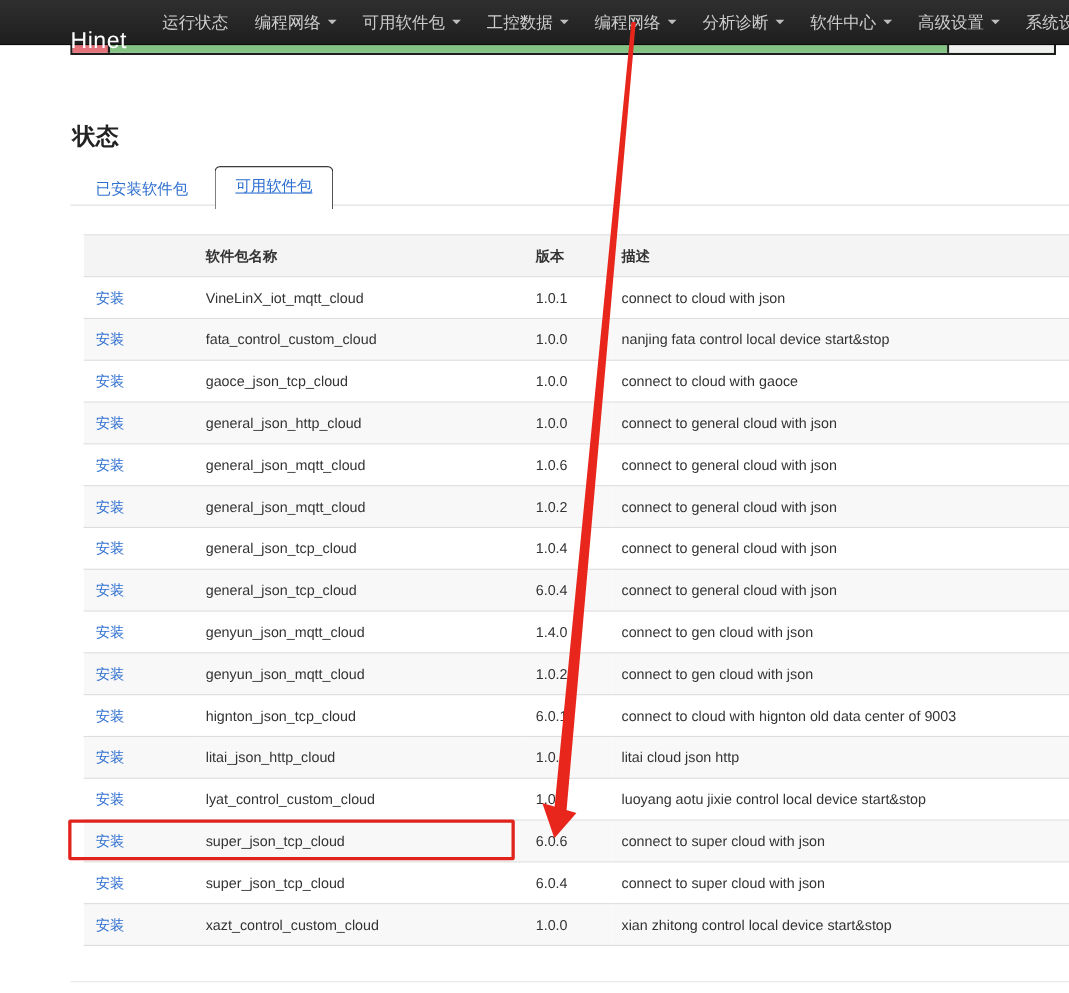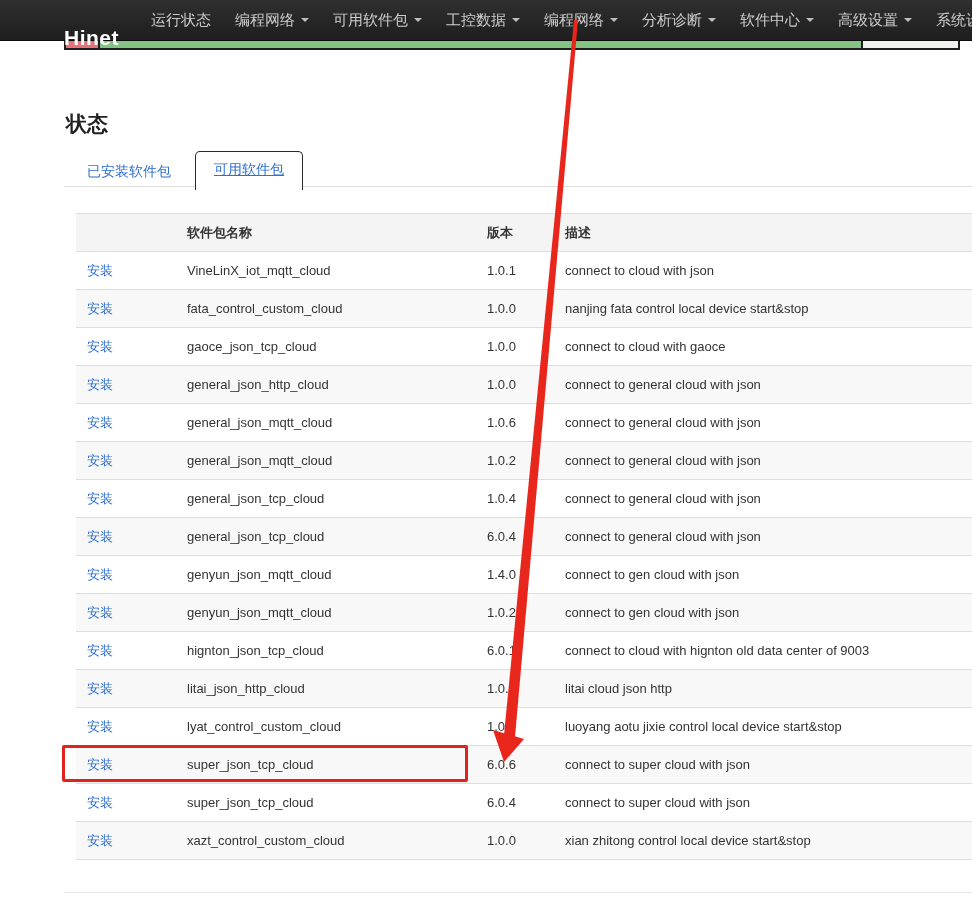--- a/index.html
+++ b/index.html
@@ -3,21 +3,21 @@
 <meta charset="utf-8">
 <style>
   html,body { margin:0; padding:0; background:#fff; }
   body { font-family:"Liberation Sans","DejaVu Sans",sans-serif; }
   .page { position:relative; width:972px; height:903px; overflow:hidden; background:#fff; }
 
   
   .navbar { position:absolute; top:0; left:0; width:100%; height:40px;
             background:linear-gradient(#2f2f2f,#1e1e1e); border-bottom:1px solid #0b0b0b;
             display:flex; align-items:center; z-index:10; }
-  .brand { color:#ffffff; font-size:21px; font-weight:bold; margin-left:64px; margin-right:20px;
+  .brand { color:#ffffff; font-size:21px; font-weight:normal; margin-left:64px; margin-right:20px;
            text-decoration:none; letter-spacing:0.5px;margin-top:36px; }
   .nav-menu { display:flex; align-items:center; height:100%; }
   .nav-item { color:#cdcdcd; font-size:15px; padding:0 12px; height:40px; display:flex;
               align-items:center; gap:6px; cursor:pointer; text-decoration:none; white-space:nowrap;text-align:center; }
   .caret { width:0; height:0; border-left:4px solid transparent; border-right:4px solid transparent;
            border-top:4px solid #bdbdbd; display:inline-block; }
 
   
   .progress-track { position:absolute; top:28px; left:64px; width:896px; height:22px;
                     border:2px solid #1e1e1e; box-sizing:border-box; display:flex;

